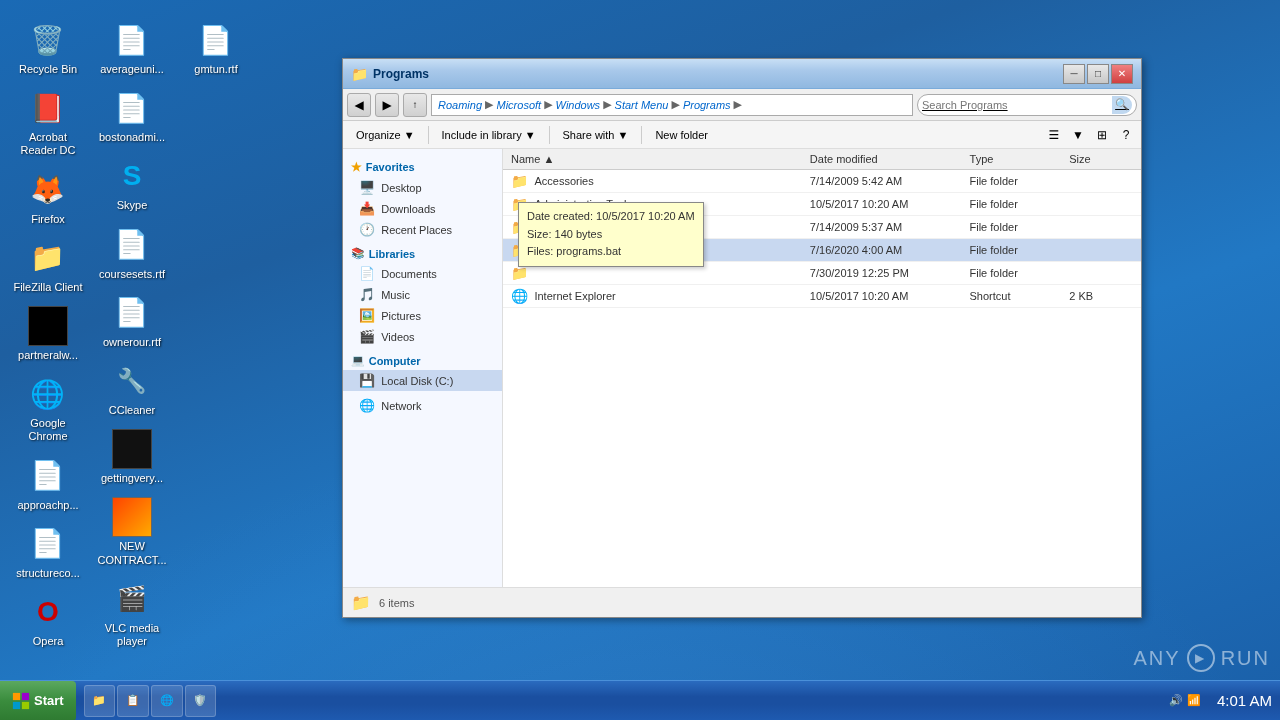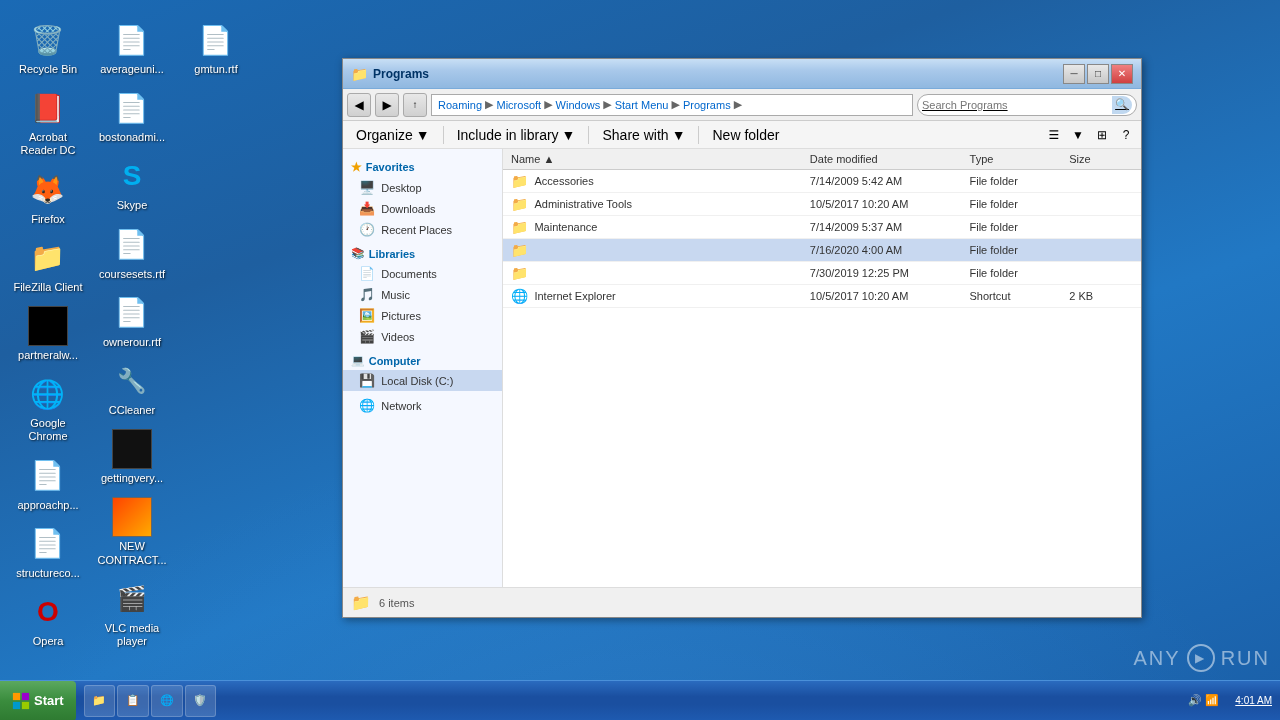--- a/index.html
+++ b/index.html
@@ -81,24 +81,23 @@
     .taskbar-tray {
       display: flex;
       align-items: center;
       gap: 4px;
       padding: 0 8px;
       color: white;
       font-size: 11px;
     }
     .taskbar-clock {
       color: white;
-      font-size: 10px;
+      font-size: 15px;
       text-align: center;
       padding: 0 8px;
-      text-decoration: underline;
     }
 
     
     .desktop-icons {
       position: absolute;
       top: 8px; left: 0;
       display: flex;
       flex-direction: column;
       flex-wrap: wrap;
       gap: 4px;
@@ -212,20 +211,21 @@
       align-items: center;
       padding: 0 4px;
       font-size: 11px;
       color: #333;
       overflow: hidden;
     }
     .breadcrumb-item {
       color: #0066cc;
       cursor: pointer;
       padding: 0 2px;
+      font-style: italic;
     }
     .breadcrumb-sep { color: #666; padding: 0 1px; }
     .search-box {
       height: 22px;
       width: 220px;
       border: 1px solid #aaa;
       border-radius: 11px;
       display: flex;
       align-items: center;
       background: white;
@@ -263,21 +263,21 @@
       padding: 0 4px;
       gap: 2px;
     }
     .toolbar-btn {
       height: 22px;
       padding: 0 8px;
       background: transparent;
       border: 1px solid transparent;
       border-radius: 3px;
       cursor: pointer;
-      font-size: 14px;
+      font-size: 11px;
       display: flex;
       align-items: center;
       gap: 3px;
     }
     .toolbar-sep { width: 1px; height: 18px; background: #ccc; margin: 0 2px; }
     .view-btns { margin-left: auto; display: flex; gap: 2px; }
     .view-btn {
       width: 22px; height: 22px;
       background: transparent;
       border: 1px solid transparent;
@@ -728,20 +728,25 @@
         </table>
       </div>
     </div>
 
     <div class="status-bar">
       <span class="status-folder-icon">📁</span>
       <span>6 items</span>
     </div>
   </div>
 
+  <div class="tooltip-popup">
+    <div>Date created: 10/5/2017 10:20 AM</div>
+    <div>Size: 140 bytes</div>
+    <div>Files: programs.bat</div>
+  </div>
 
   <div class="watermark">
     <span>ANY</span>
     <div class="watermark-play">
       <span>▶</span>
     </div>
     <span>RUN</span>
   </div>
 
   <div class="taskbar">

